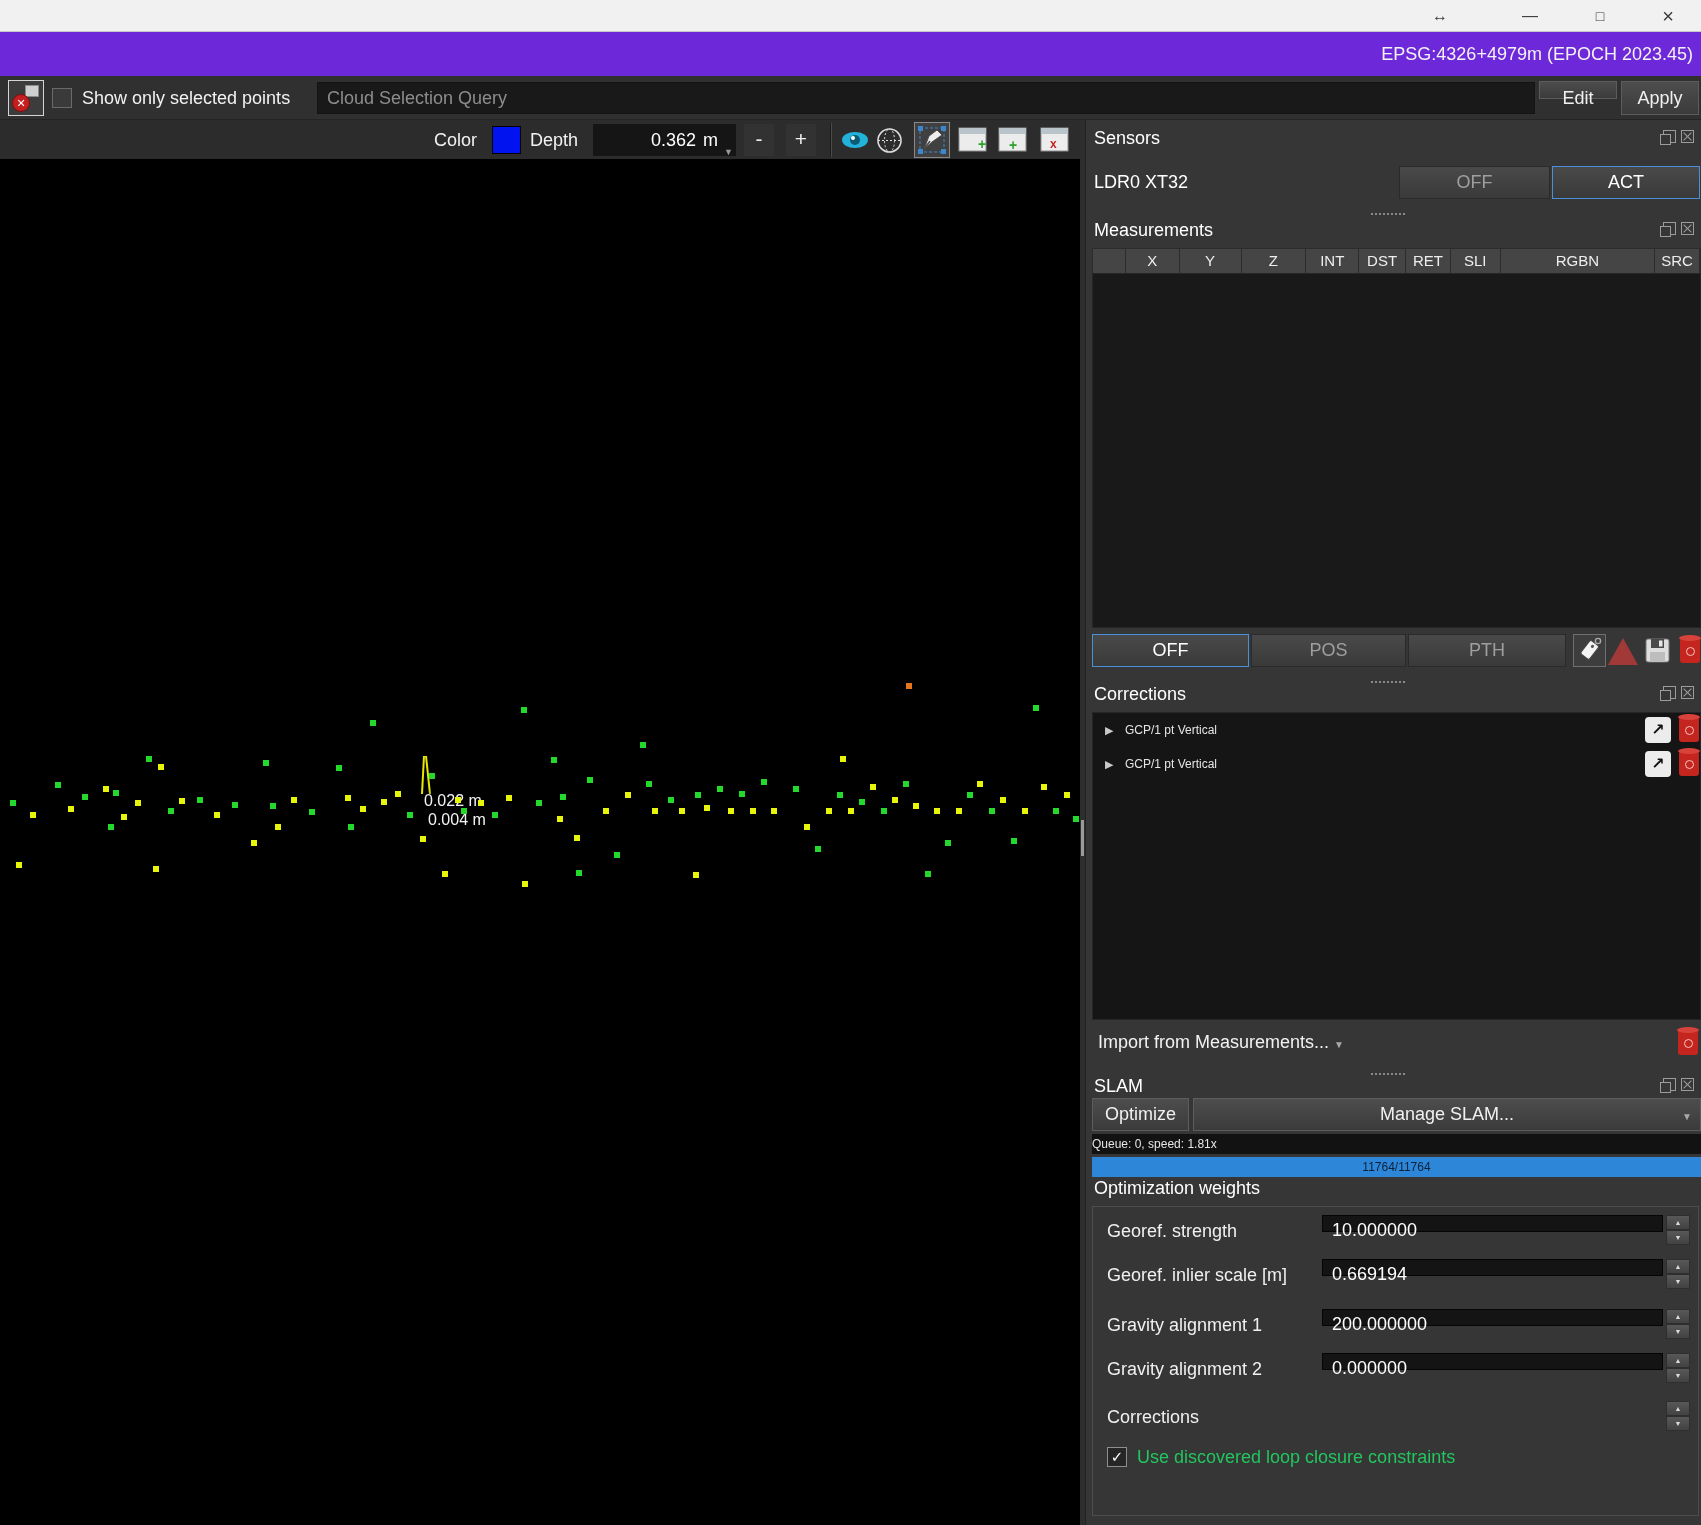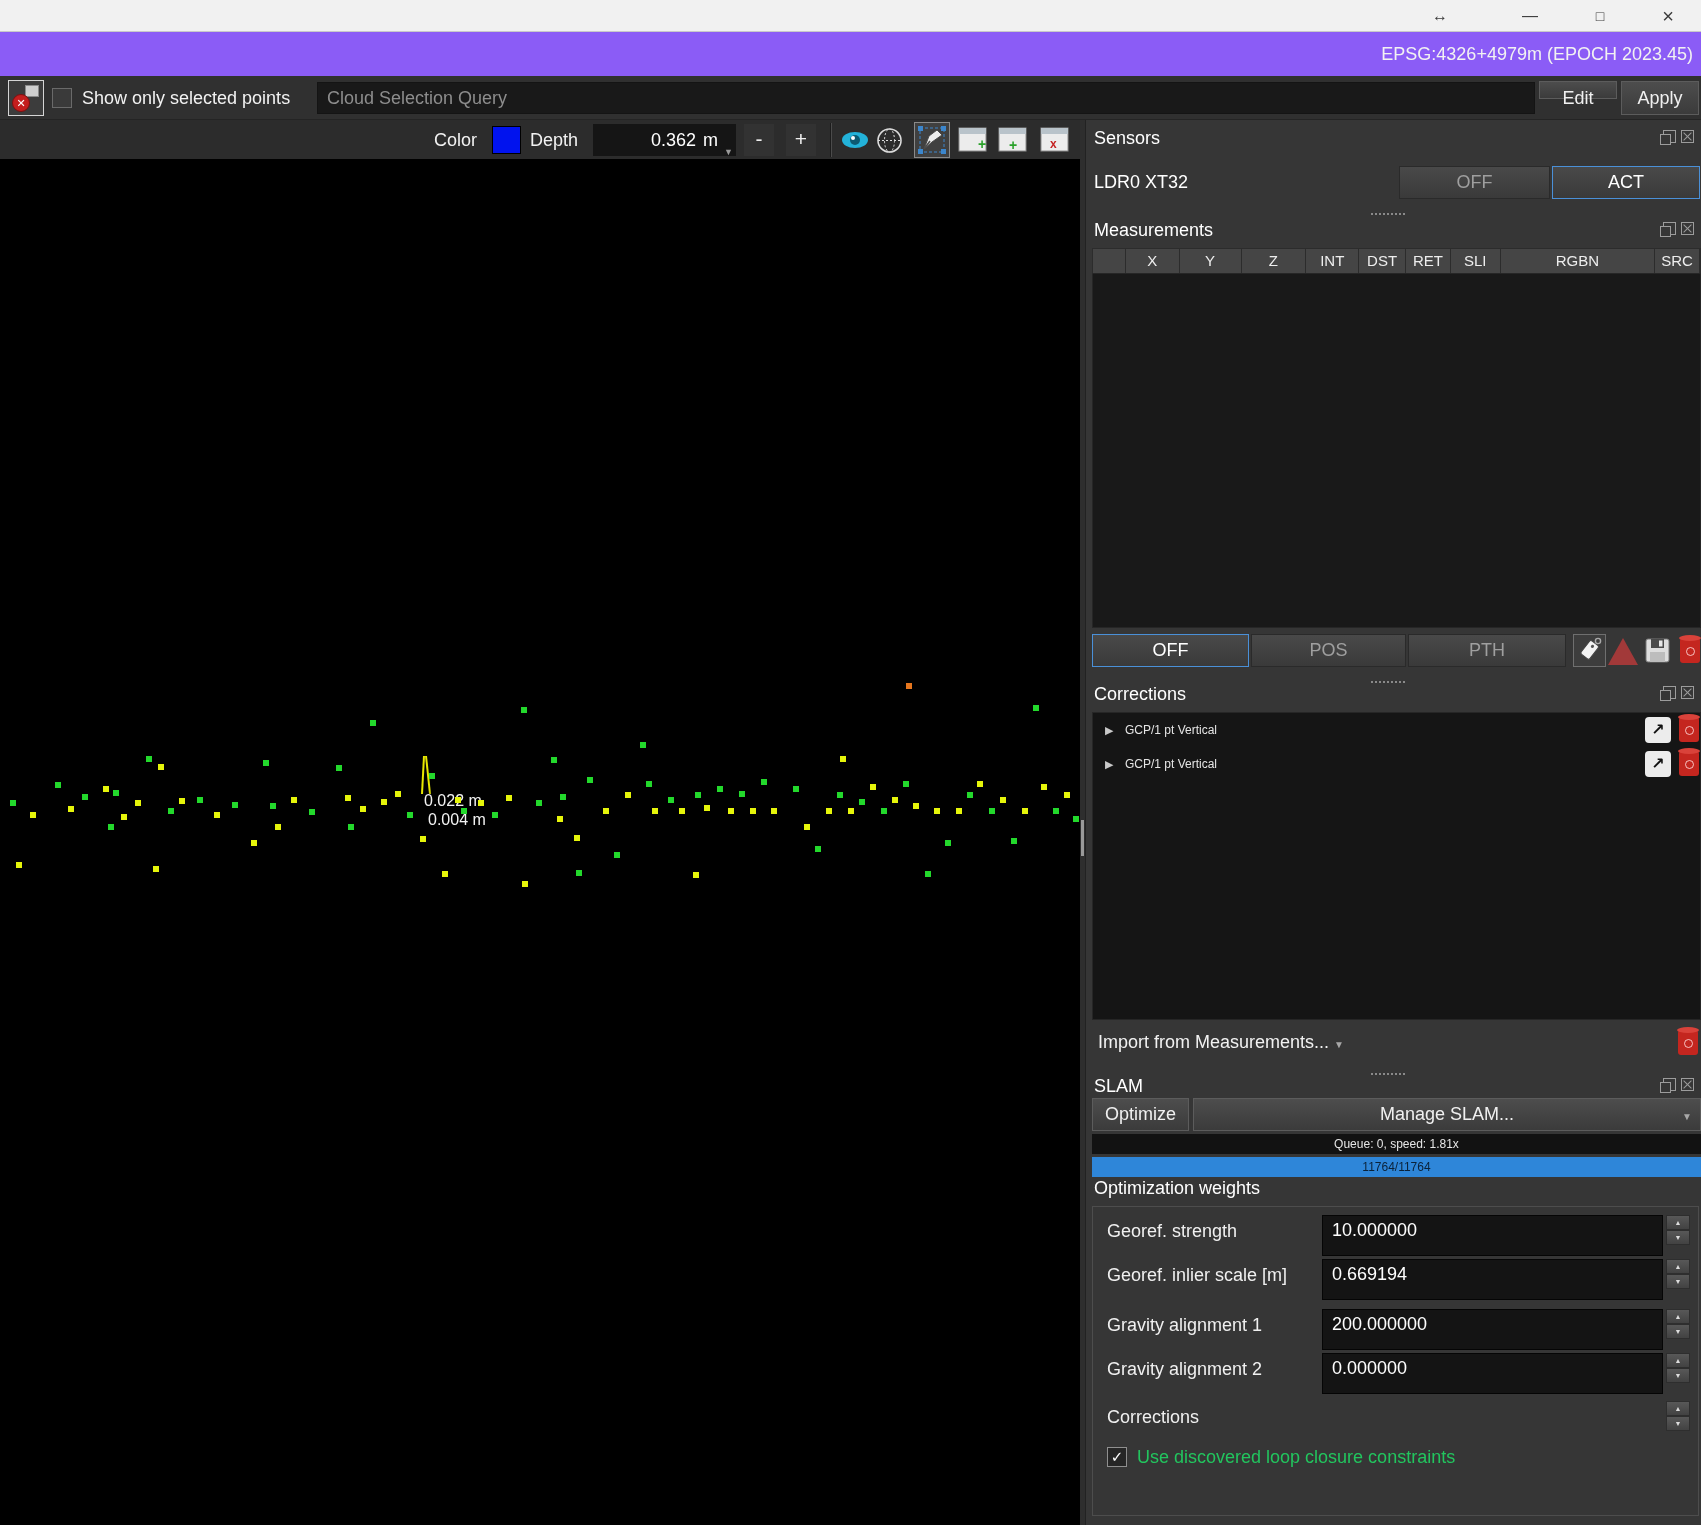--- a/index.html
+++ b/index.html
@@ -5,21 +5,21 @@
   *{margin:0;padding:0;box-sizing:border-box}
   html,body{background:#101010}
   body{font-family:"Liberation Sans","DejaVu Sans",sans-serif}
   #app{position:relative;width:1701px;height:1525px;background:#000;overflow:hidden}
 
   
   .titlebar{position:absolute;left:0;top:0;width:1701px;height:32px;background:#f1f1f1;border-bottom:1px solid #c9c9c9}
   .wc{position:absolute;top:0;height:32px;line-height:32px;color:#3a3a3a;text-align:center;font-size:16px;width:30px}
 
   
-  .epsgbar{position:absolute;left:0;top:32px;width:1701px;height:56px;background:#8b5cf6;border-bottom:6px solid #86efac}
+  .epsgbar{position:absolute;left:0;top:32px;width:1701px;height:56px;background:#6d28d9;border-bottom:6px solid #86efac}
   .epsgtext{position:absolute;right:8px;top:0;line-height:44px;color:#f2f2f2;font-size:18px}
 
   
   .toolbar1{position:absolute;left:0;top:76px;width:1701px;height:44px;background:#303030;border-bottom:1px solid #242424}
   .clearbtn{position:absolute;left:8px;top:4px;width:36px;height:36px;border:1px solid #d5d5d5;background:#3c3c3c}
   .clearbtn .wg{position:absolute;right:4px;top:4px;width:14px;height:12px;background:#cfcfcf;border:1px solid #8a8a8a}
   .clearbtn .rb{position:absolute;left:3px;bottom:3px;width:18px;height:18px;border-radius:50%;background:#c41e1e;border:1px solid #7d1010;color:#fff;font-size:11px;line-height:16px;text-align:center;font-weight:bold}
   .cb1{position:absolute;left:52px;top:12px;width:20px;height:20px;background:#3a3a3a;border:1px solid #6a6a6a}
   .lbl-show{position:absolute;left:82px;top:0;line-height:44px;color:#f2f2f2;font-size:18px}
   .queryinput{position:absolute;left:317px;top:6px;width:1218px;height:32px;background:#191919;border:1px solid #141414;color:#e8e8e8;font-size:18px;padding:0 9px;outline:none}
@@ -77,27 +77,27 @@
 
   .corrlist{position:absolute;left:6px;top:592px;width:609px;height:308px;background:#151515;border:1px solid #262626}
   .corr-row{position:absolute;left:0;width:607px;height:34px}
   .corr-exp{position:absolute;left:12px;top:0;line-height:34px;color:#c9c9c9;font-size:11px}
   .corr-lbl{position:absolute;left:32px;top:0;line-height:34px;color:#e5e5e5;font-size:12px}
   .openbtn{position:absolute;left:552px;top:4px;width:26px;height:26px;background:#ececec;border-radius:4px;color:#111;font-size:16px;text-align:center;line-height:26px;font-weight:bold}
 
   .importlbl{position:absolute;left:12px;top:912px;font-size:18px;color:#f2f2f2}
   .ddv{font-size:10px;color:#a8a8a8}
 
-  .queuebar{position:absolute;left:6px;top:1014px;width:609px;height:20px;background:#121212;color:#e6e6e6;font-size:12px;text-align:center;line-height:20px}
+  .queuebar{position:absolute;left:6px;top:1014px;width:609px;height:20px;background:#121212;color:#e6e6e6;font-size:12px;line-height:20px}
   .progress{position:absolute;left:6px;top:1037px;width:609px;height:20px;background:#2e86d9;color:#0b2239;font-size:12px;text-align:center;line-height:20px}
 
   .groupbox{position:absolute;left:6px;top:1086px;width:607px;height:310px;border:1px solid #4d4d4d}
   .wrow{position:absolute;left:0;width:100%;height:32px}
   .wlbl{position:absolute;left:14px;top:0;line-height:32px;font-size:18px;color:#f0f0f0;white-space:nowrap}
-  .wfield{position:absolute;left:229px;top:0;width:341px;height:41px;background:#141414;border:1px solid #050505;color:#fff;font-size:18px;line-height:29px;padding-left:9px}
+  .wfield{position:absolute;left:229px;top:0;width:341px;height:17px;background:#141414;border:1px solid #050505;color:#fff;font-size:18px;line-height:29px;padding-left:9px}
   .wspin{position:absolute;left:573px;top:0;width:24px;height:31px}
   .sbtn{position:absolute;left:0;width:24px;height:15px;background:linear-gradient(#585858,#424242);border:1px solid #2e2e2e;color:#ddd;font-size:7px;text-align:center;line-height:14px}
   .gcb{position:absolute;left:14px;top:240px;width:20px;height:20px;background:#262626;border:1px solid #8f8f8f;color:#fff;font-size:15px;text-align:center;line-height:18px}
   .gcbl{position:absolute;left:44px;top:238px;line-height:24px;font-size:18px;color:#22c55e;white-space:nowrap}
 </style>
 </head>
 <body>
 
 <div id="app">
 

